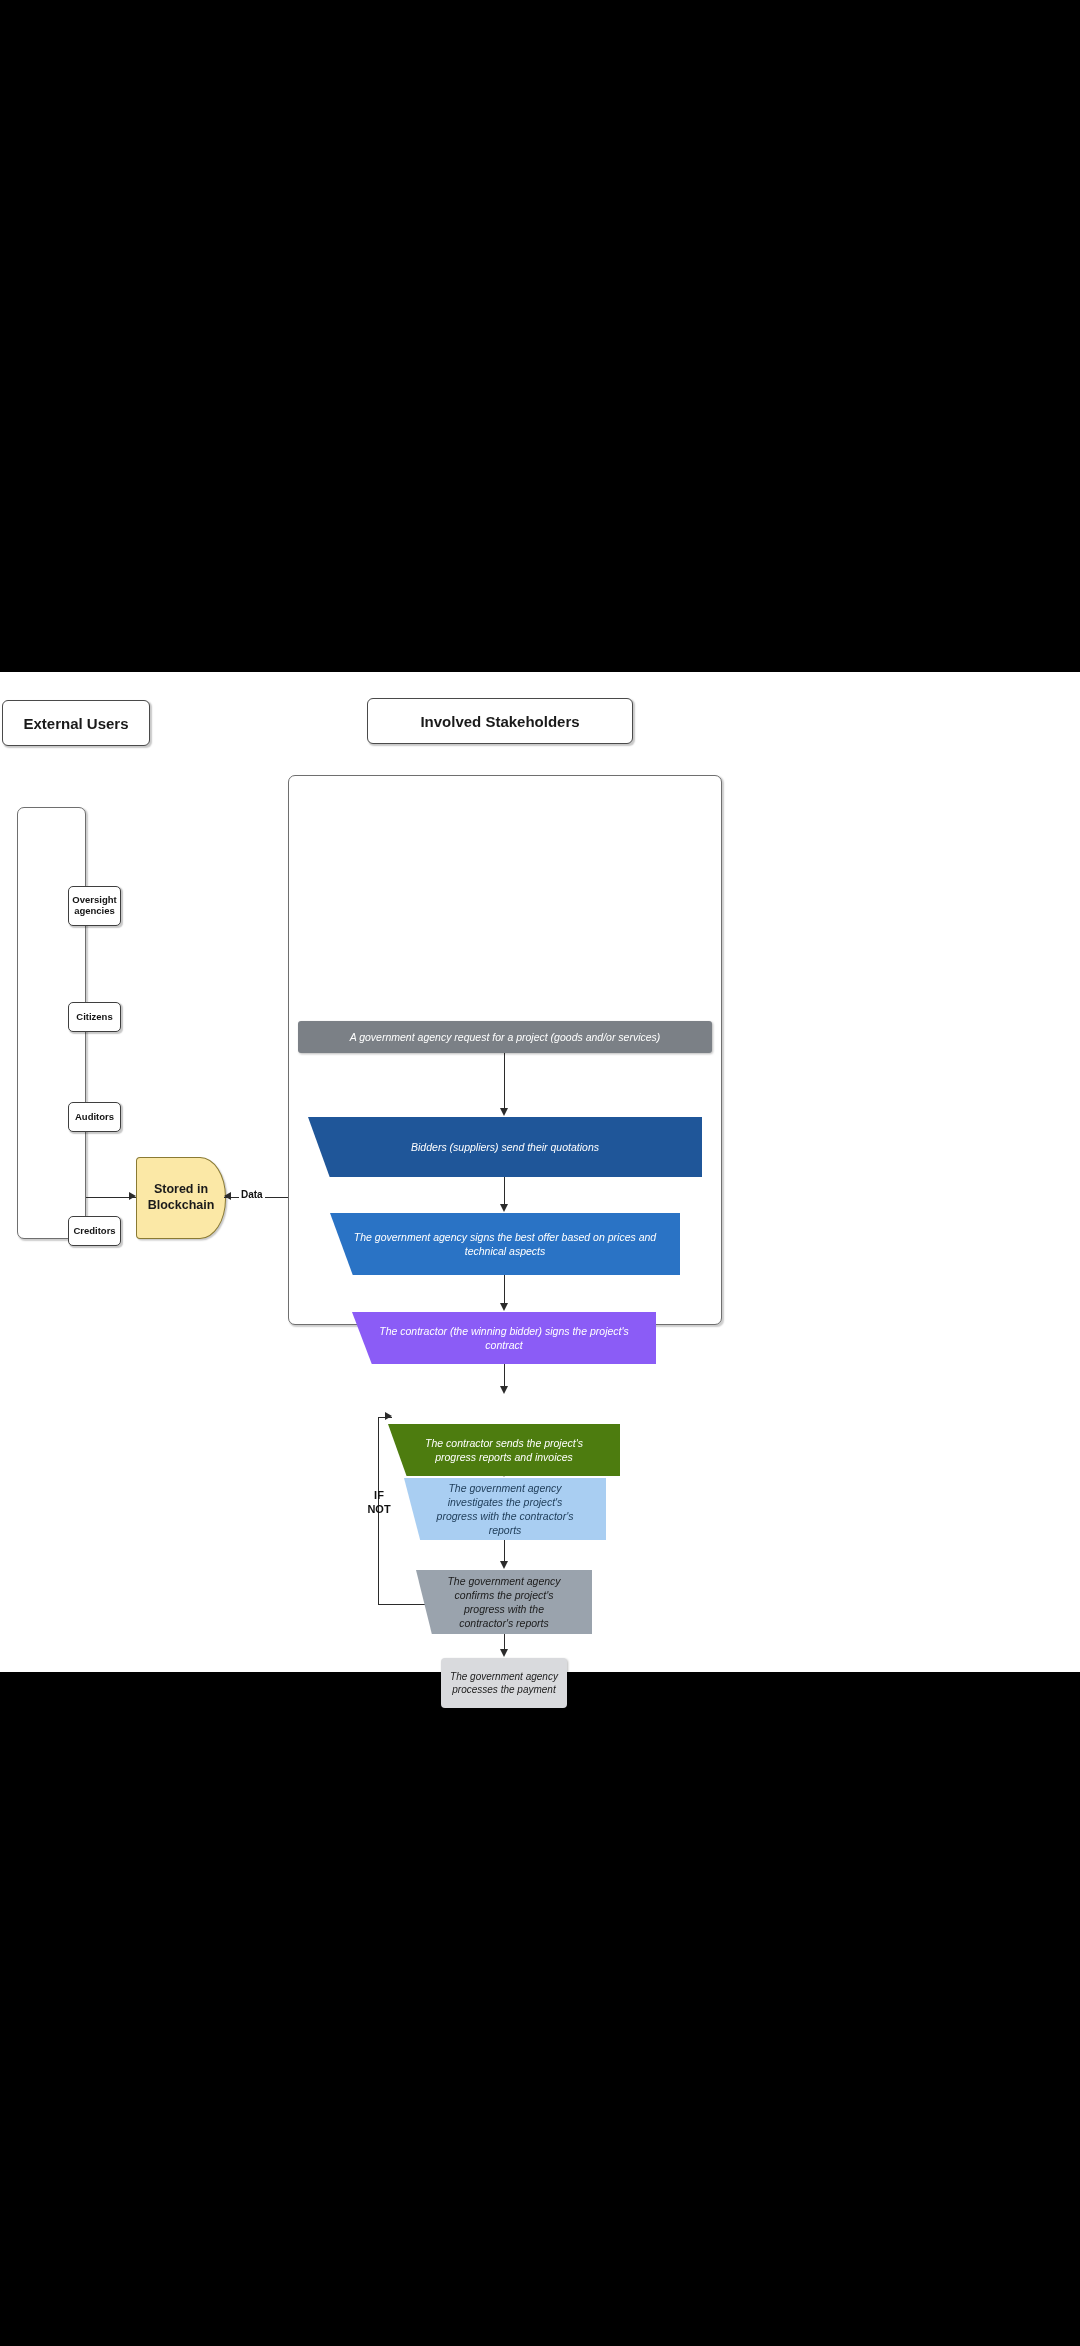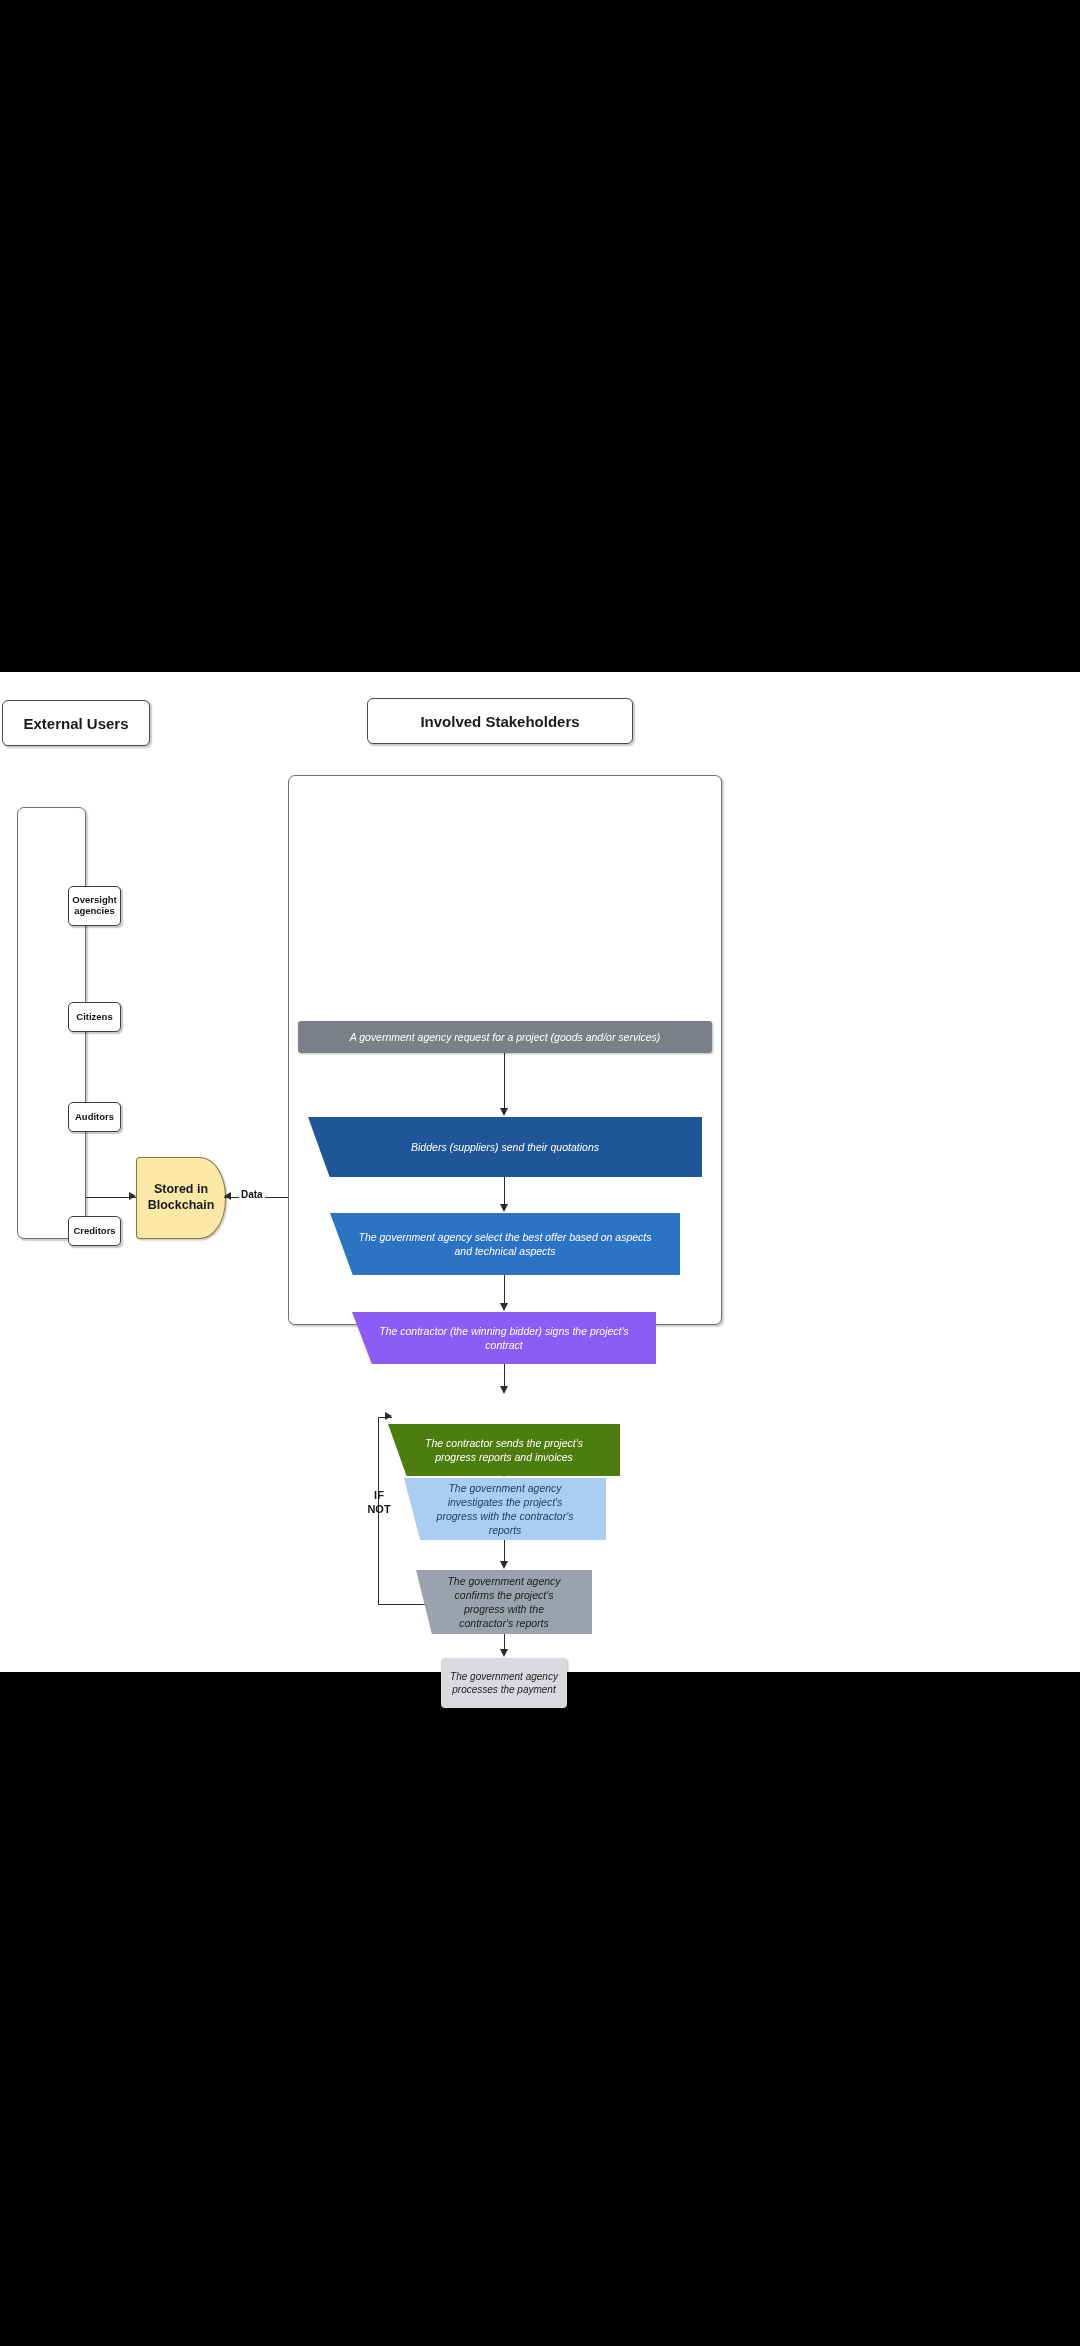--- a/index.html
+++ b/index.html
@@ -303,21 +303,21 @@
   <div>NOT</div>
 </div>
 
 <div class="funnel" id="step-0">
   <span>A government agency request for a project (goods and/or services)</span>
 </div>
 <div class="funnel" id="step-1">
   <span>Bidders (suppliers) send their quotations</span>
 </div>
 <div class="funnel" id="step-2">
-  <span>The government agency select the best offer based on aspects and technical aspects</span>
+  <span>The government agency signs the best offer based on prices and technical aspects</span>
 </div>
 <div class="funnel" id="step-3">
   <span>The contractor (the winning bidder) signs the project's contract</span>
 </div>
 <div class="funnel" id="step-4">
   <span>The contractor sends the project's progress reports and invoices</span>
 </div>
 <div class="funnel" id="step-5">
   <span>The government agency investigates the project's progress with the contractor's reports</span>
 </div>

